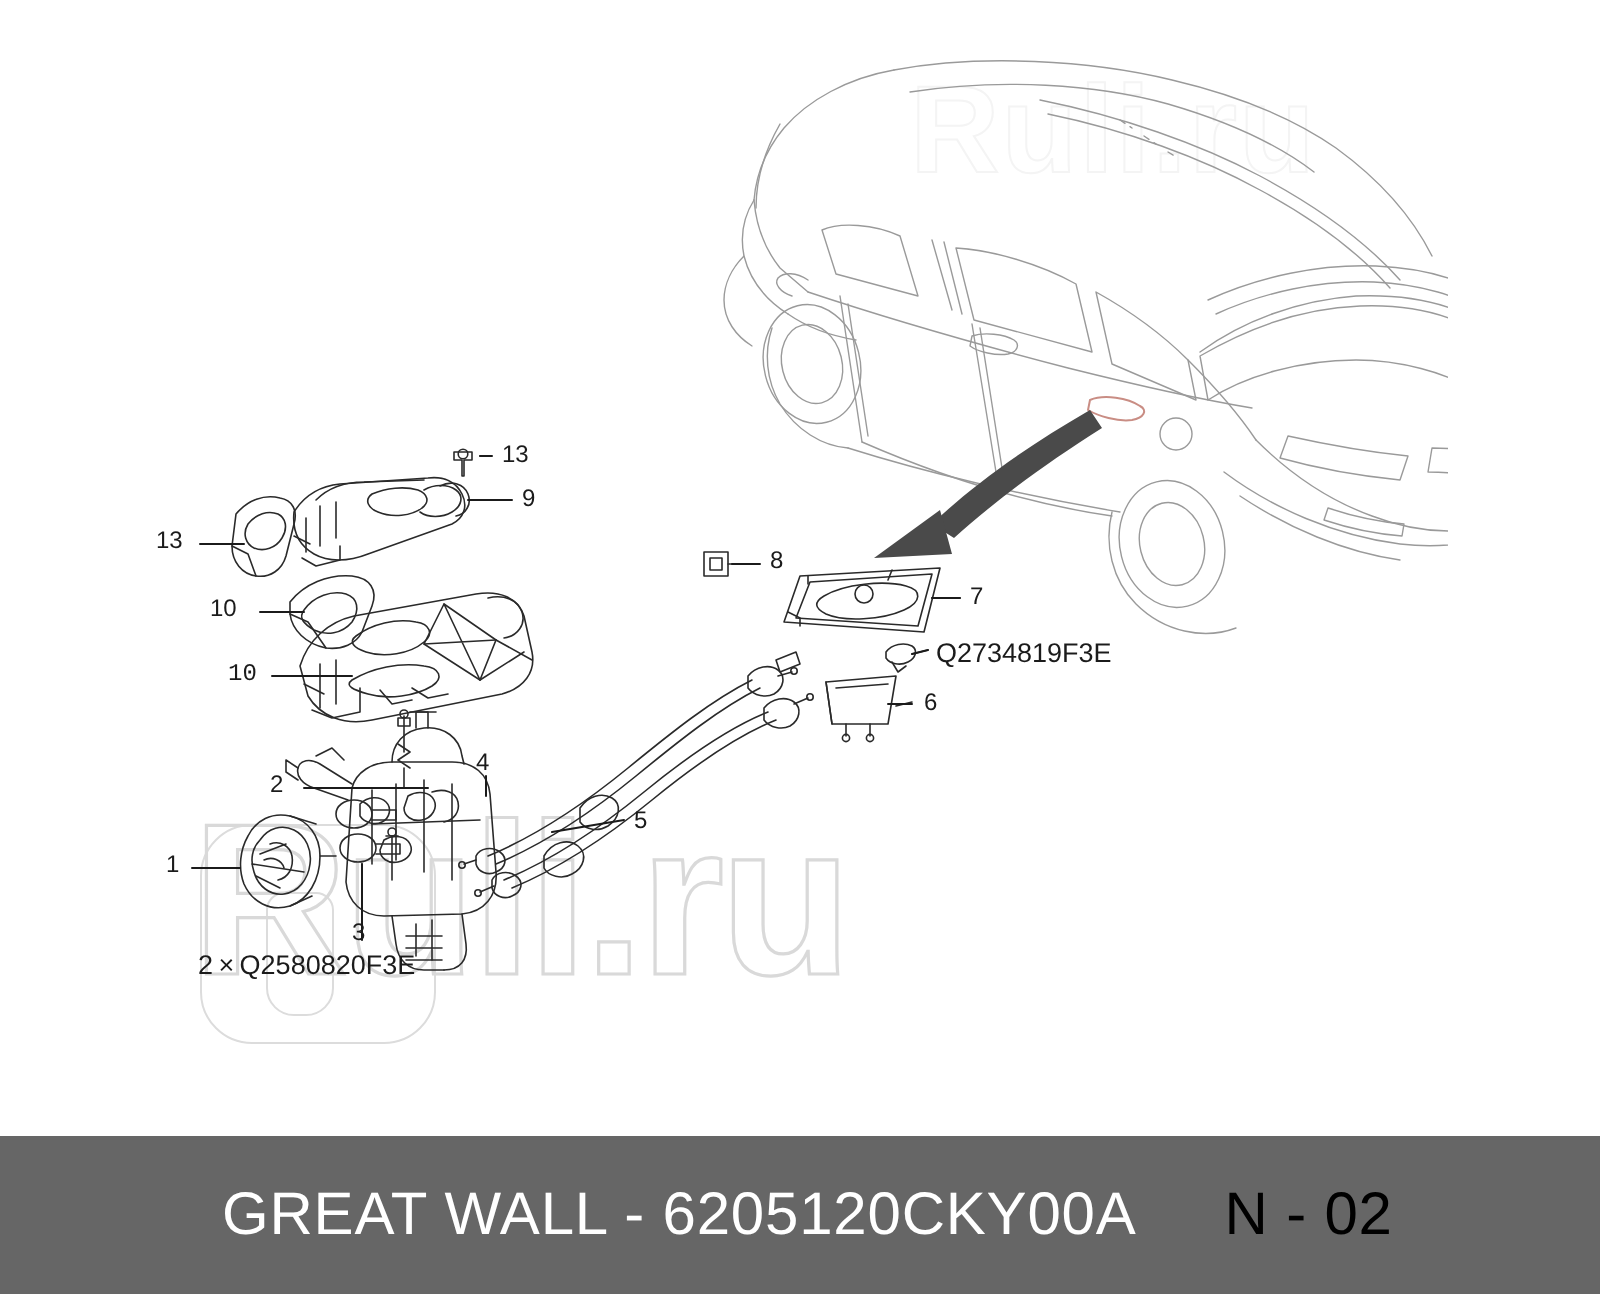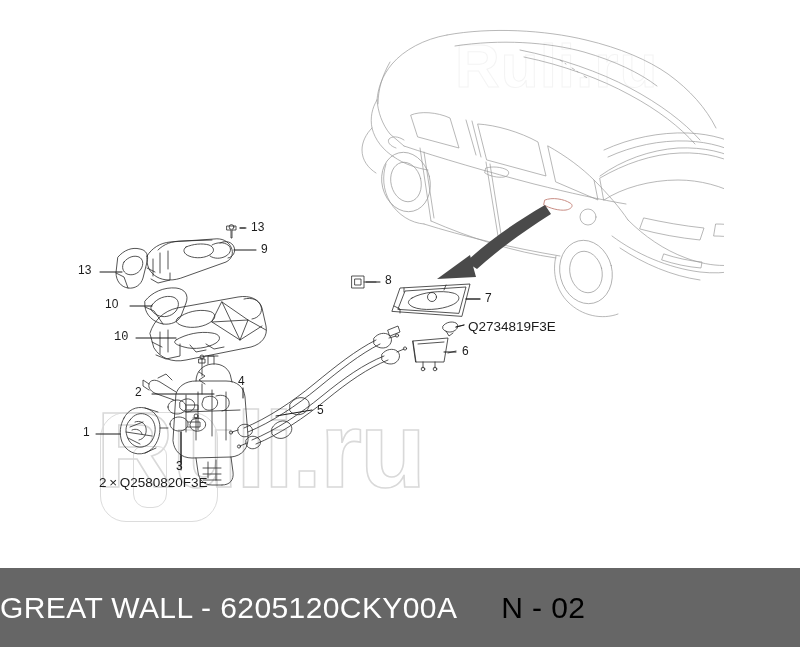--- a/index.html
+++ b/index.html
@@ -103,20 +103,21 @@
     position: absolute;
     left: 0;
     top: 568px;
     width: 800px;
     height: 79px;
     background: #666666;
     display: flex;
     align-items: center;
   }
   #footer-title {
+    margin-left: 111px;
     color: #ffffff;
     font-family: "Liberation Sans", sans-serif;
     font-size: 30px;
     font-weight: 400;
     letter-spacing: 0.4px;
     white-space: nowrap;
   }
   #footer-section {
     margin-left: 44px;
     color: #000000;

